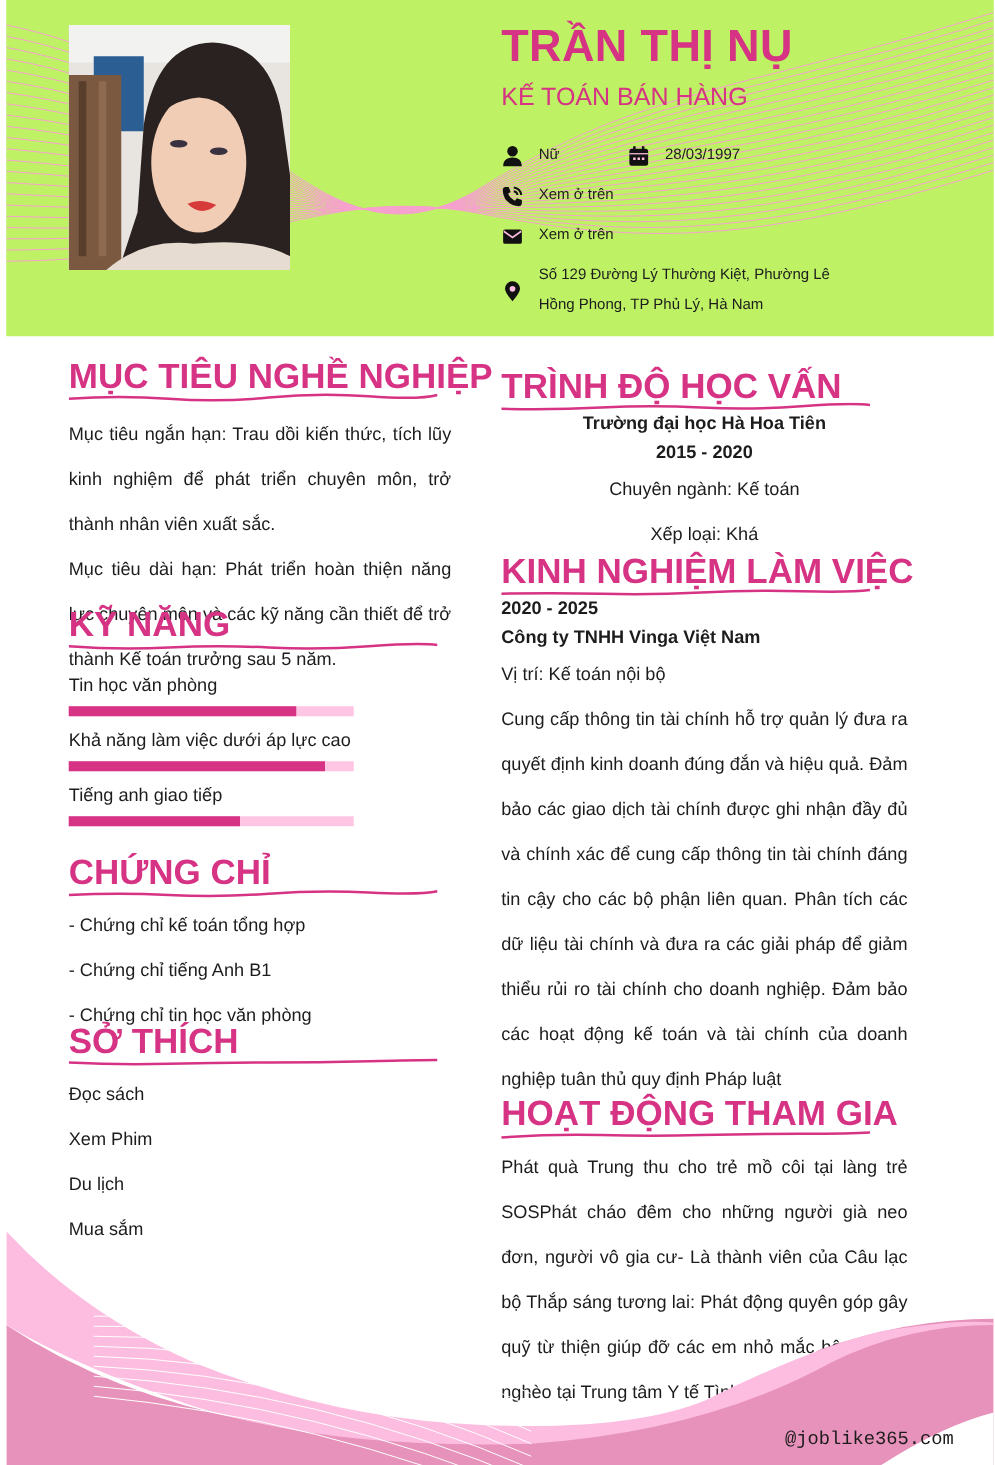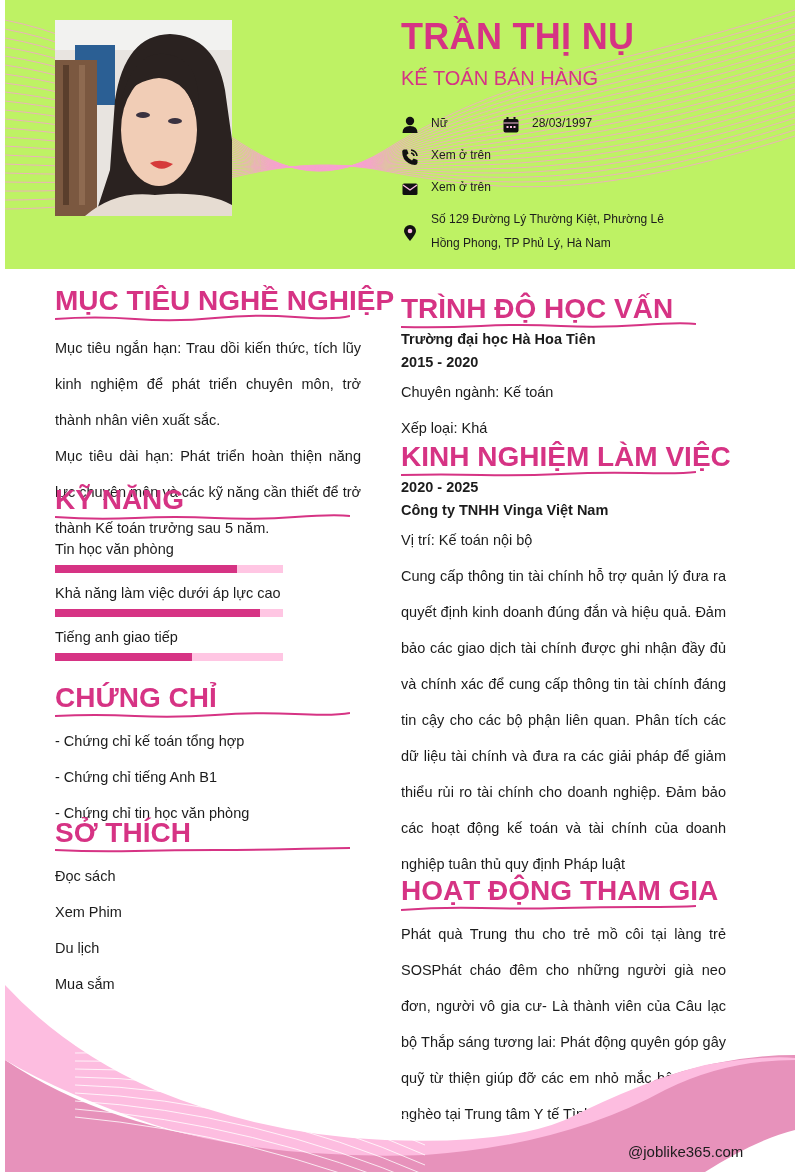--- a/index.html
+++ b/index.html
@@ -28,21 +28,21 @@
   .justify { text-align: justify; }
   .bold { font-weight: bold; }
 
   .skill { margin-top: 4px; }
   .skill-label { font-size: 14.5px; line-height: 20px; }
   .skill-bar { width: 228px; height: 8px; background: #ffc6e3; margin-top: 6px; margin-bottom: 10px; position: relative; }
   .skill-fill { position: absolute; left: 0; top: 0; height: 8px; background: #d63384; }
 
   .footer { position: absolute; left: 5px; top: 960px; width: 790px; height: 212px; overflow: hidden; }
   .footer svg { width: 790px; height: 212px; display: block; }
-  .watermark { position: absolute; left: 628px; top: 1143px; font-family: Liberation Sans, sans-serif; font-size: 15px; color: #1c1c1c; }
+  .watermark { position: absolute; left: 628px; top: 1143px; font-family: Liberation Mono, monospace; font-size: 15px; color: #1c1c1c; }
 </style>
 </head>
 <body>
 
 <div class="page">
 
   <div class="header">
     <svg class="waves" viewBox="0 0 790 269" preserveAspectRatio="none">
       <g fill="none" stroke="#f7a1cf" stroke-width="0.8" id="hdr-lines">
           <path d="M0 20 C 200 60, 250 230, 380 150 S 600 70, 790 10"></path>
@@ -205,21 +205,21 @@
       <div class="txt">Du lịch</div>
       <div class="txt">Mua sắm</div>
     </div>
   </div>
 
   <div class="section" style="left:401px; top:297px; width:325px;">
     <div class="sec-title">TRÌNH ĐỘ HỌC VẤN</div>
     <svg class="sec-underline" viewBox="0 0 295 8">
         <path d="M0 5 Q40 6 80 4 T160 4 T240 3 T295 2" stroke="#d63384" stroke-width="2" fill="none"></path>
       </svg>
-    <div style="margin-top:-2px;">
+    <div style="margin-top:-2px;text-align:center;">
       <div class="txt bold" style="line-height:23px;">Trường đại học Hà Hoa Tiên</div>
       <div class="txt bold" style="line-height:23px;">2015 - 2020</div>
       <div class="txt">Chuyên ngành: Kế toán</div>
       <div class="txt">Xếp loại: Khá</div>
     </div>
   </div>
 
   <div class="section" style="left:401px; top:445px; width:325px;">
     <div class="sec-title">KINH NGHIỆM LÀM VIỆC</div>
     <svg class="sec-underline" viewBox="0 0 295 8">

